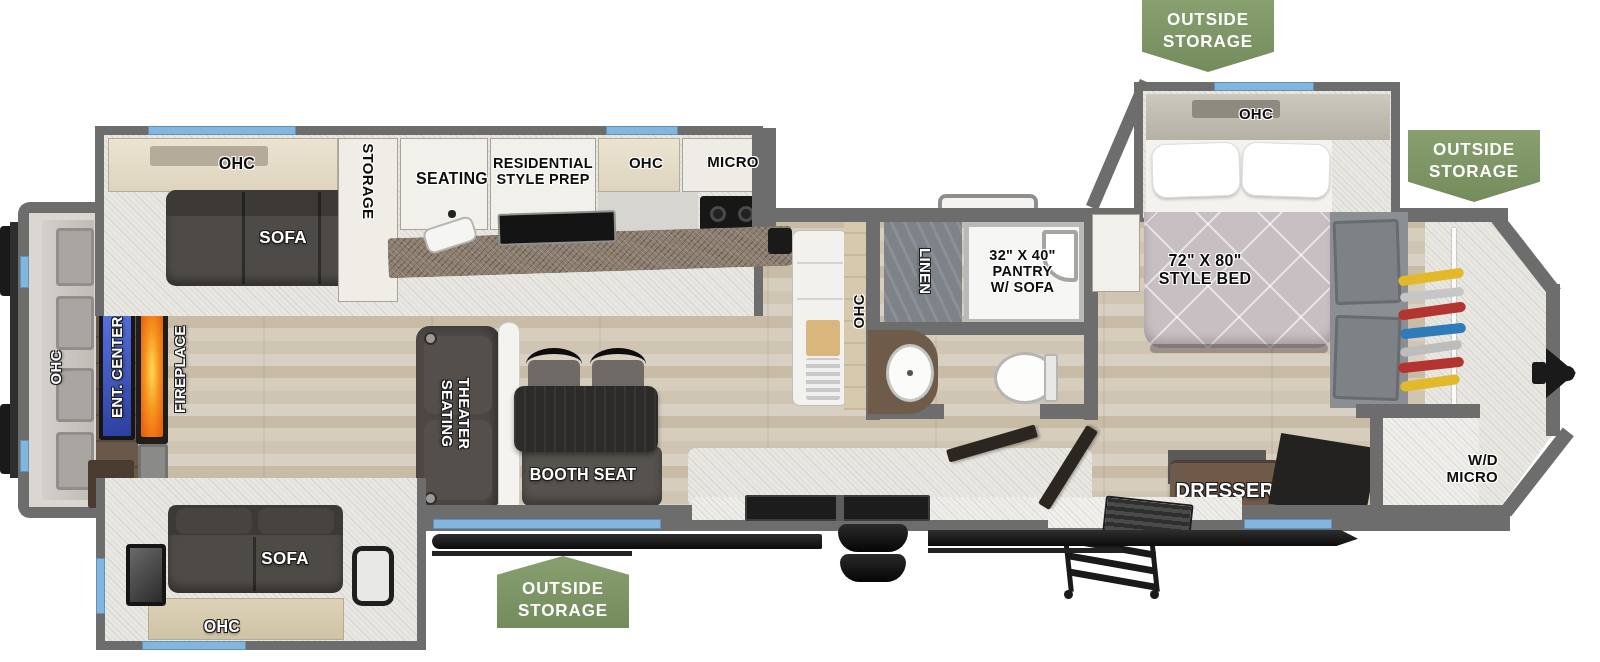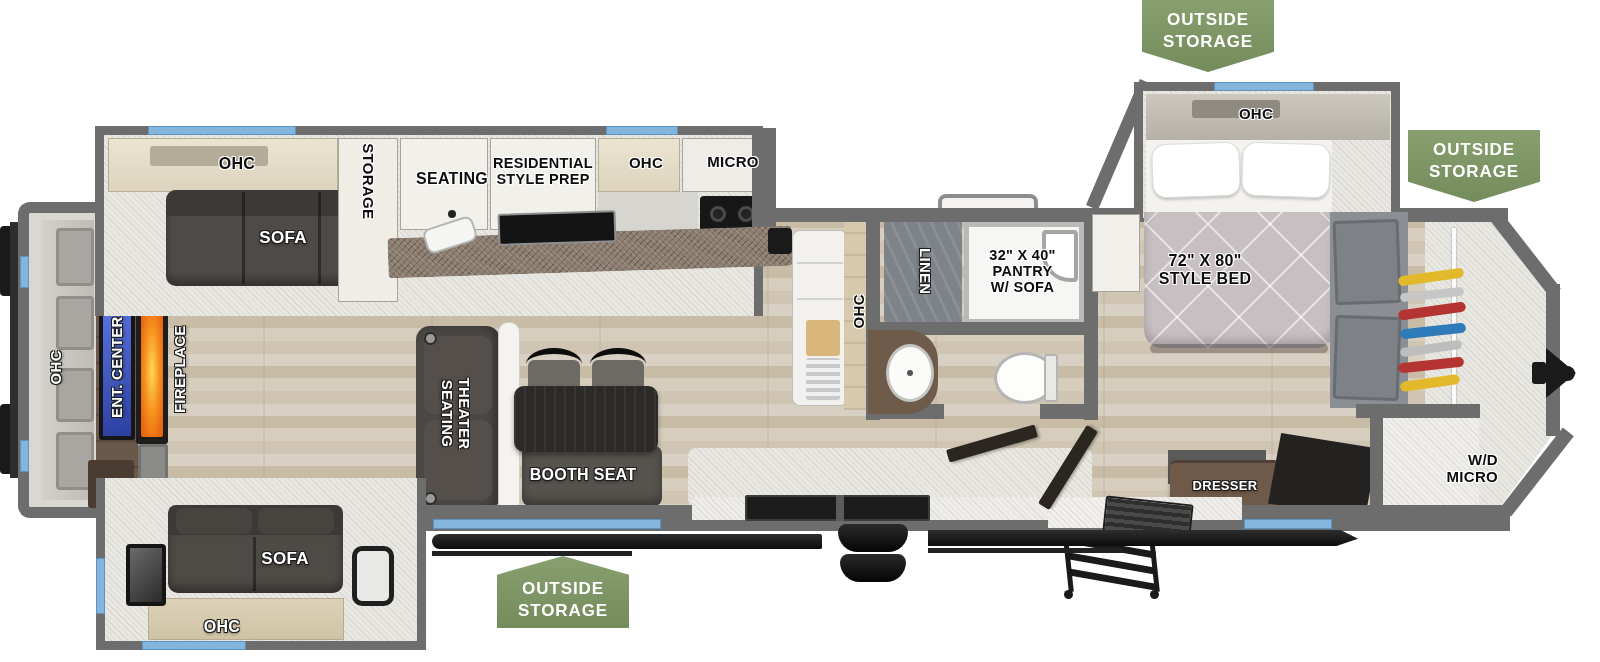--- a/index.html
+++ b/index.html
@@ -159,21 +159,21 @@
   <div class="abs" style="left:1400px;top:290px;width:64px;height:9px;background:#c6c6c6;border-radius:5px;transform:rotate(-6deg);"></div>
   <div class="abs" style="left:1398px;top:306px;width:68px;height:10px;background:#b33430;border-radius:5px;transform:rotate(-8deg);"></div>
   <div class="abs" style="left:1400px;top:326px;width:66px;height:10px;background:#2f7ab8;border-radius:5px;transform:rotate(-6deg);"></div>
   <div class="abs" style="left:1400px;top:344px;width:62px;height:9px;background:#bdbdbd;border-radius:5px;transform:rotate(-8deg);"></div>
   <div class="abs" style="left:1398px;top:360px;width:66px;height:10px;background:#b33430;border-radius:5px;transform:rotate(-6deg);"></div>
   <div class="abs" style="left:1400px;top:378px;width:60px;height:10px;background:#e3b92c;border-radius:5px;transform:rotate(-8deg);"></div>
 
   <div class="abs" style="left:1168px;top:450px;width:98px;height:34px;background:#5a5a58;"></div>
   <div class="abs" style="left:1170px;top:460px;width:110px;height:48px;background:#6f5948;border-top:3px solid #50403a;border-radius:6px;box-sizing:border-box;box-shadow:0 3px 4px rgba(0,0,0,.3);"></div>
   <div class="dark" style="left:1182px;top:508px;width:90px;height:9px;border-radius:3px;background:#3a332e;"></div>
-  <div class="lbl lw" style="left:1155px;top:479px;width:140px;font-size:13px;">DRESSER</div>
+  <div class="lbl lw" style="left:1155px;top:479px;width:140px;font-size:20px;">DRESSER</div>
   <div class="abs" style="left:1268px;top:433px;width:110px;height:86px;background:#232220;clip-path:polygon(12% 0,100% 18%,88% 100%,0 82%);"></div>
 
   <div class="wall" style="left:1356px;top:404px;width:124px;height:14px;"></div>
   <div class="wall" style="left:1370px;top:404px;width:13px;height:116px;"></div>
   <div class="spk" style="left:1383px;top:418px;width:96px;height:94px;background-color:#f0eeea;"></div>
   <div class="lbl lb" style="left:1378px;top:452px;width:120px;text-align:right;">
     <div>W/D</div>
     <div>MICRO</div>
   </div>
 

